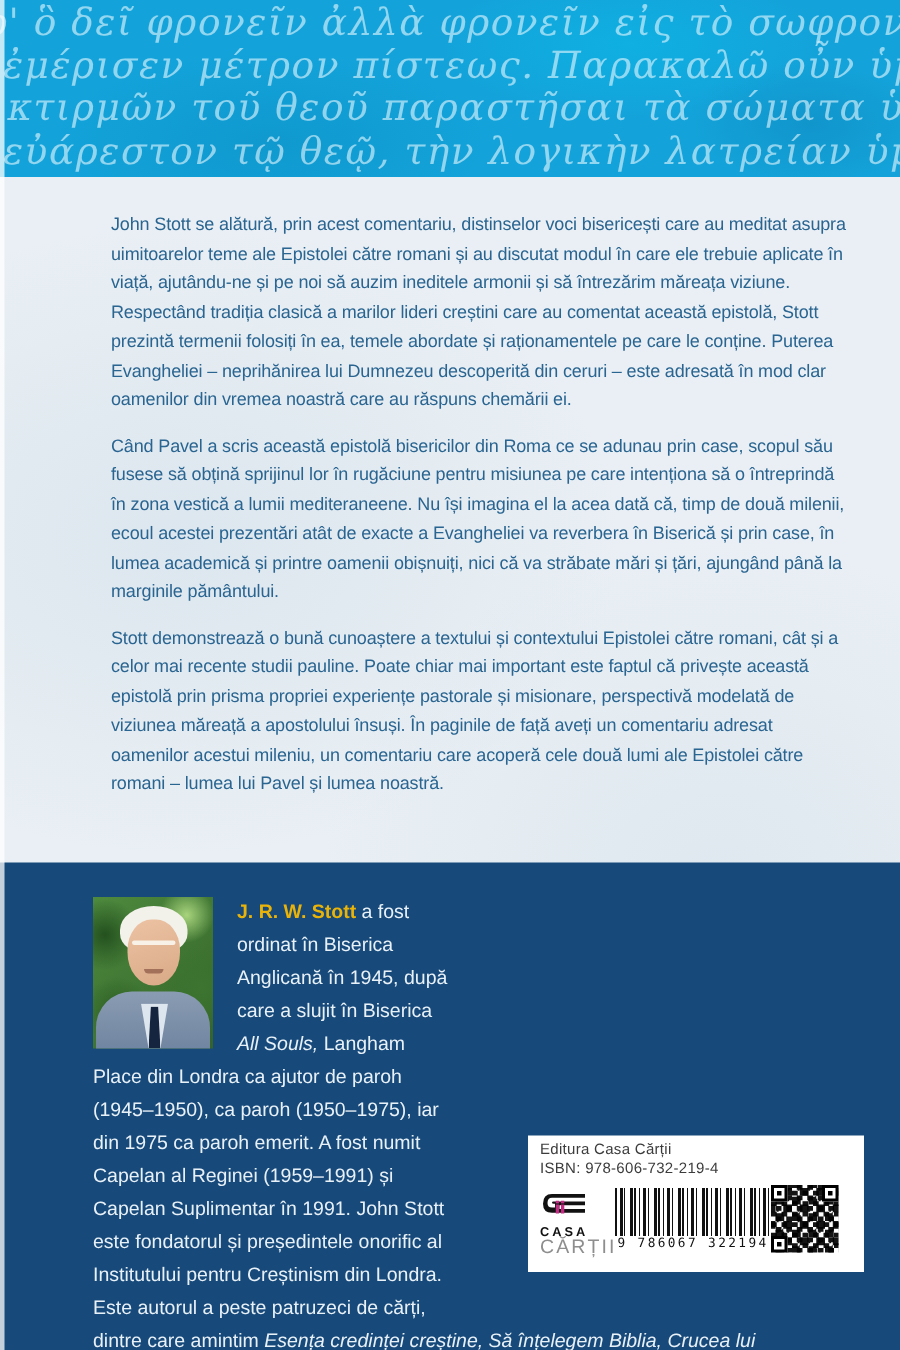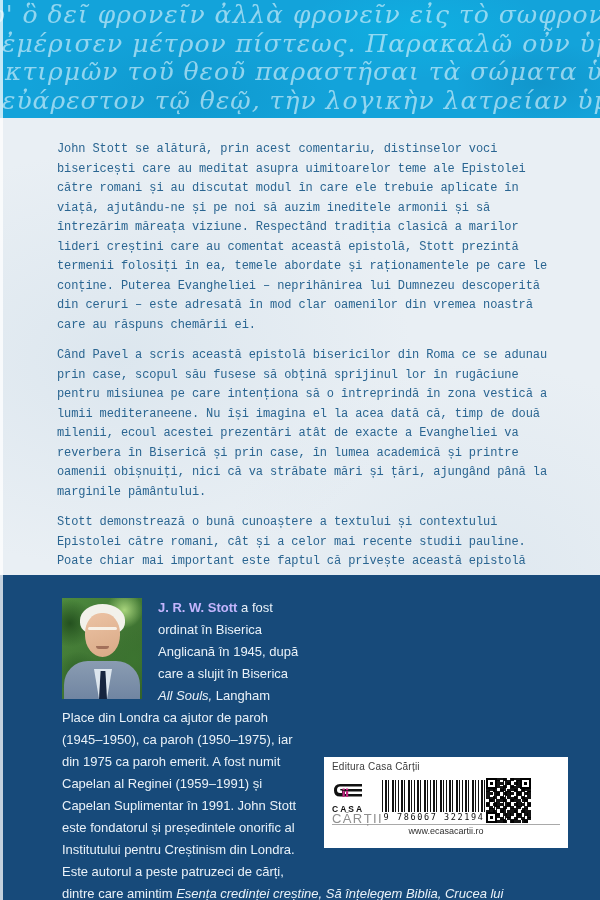--- a/index.html
+++ b/index.html
@@ -29,37 +29,37 @@
     letter-spacing:1px;
     color:rgba(225,246,253,0.62);
   }
   .greek-line:nth-child(1){margin-left:-10px;}
   .greek-line:nth-child(2){margin-left:2px;}
   .greek-line:nth-child(3){margin-left:5px;}
   .greek-line:nth-child(4){margin-left:2px;}
   
   .edge-strip{position:absolute;left:0;top:0;width:3px;height:900px;background:rgba(255,255,255,0.75);z-index:40;}
   
-  .synopsis{position:absolute;left:57px;top:140px;width:490px;font-family:Liberation Mono, monospace;}
+  .synopsis{position:absolute;left:74px;top:140px;width:490px;}
   .synopsis p{
     margin:0 0 11px 0;
     font-size:12px;line-height:19.5px;letter-spacing:-0.1px;
     color:#2a6591;
   }
   
   .author-band{
     position:absolute;left:0;top:575px;width:600px;height:325px;
     background:#174a7a;
     box-sizing:border-box;
     padding:22px 55px 0 62px;
   }
   .bio-text{
     margin:0;font-size:13px;line-height:22px;color:#e9f1f8;
   }
-  .seg-bold{font-weight:bold;color:#c4b5fd;}
+  .seg-bold{font-weight:bold;color:#eab308;}
   .seg-italic{font-style:italic;text-align:right;}
   .isbn-spacer{float:right;clear:right;width:242px;height:112px;margin-top:155px;}
   
   .photo{
     float:left;position:relative;width:80px;height:101px;
     margin:1px 16px 8px 0;overflow:hidden;display:block;
     background:
       radial-gradient(26px 26px at 78% 12%, #a8d47c, transparent 70%),
       radial-gradient(34px 34px at 10% 25%, #24511f, transparent 70%),
       radial-gradient(40px 40px at 90% 60%, #3c7430, transparent 75%),
@@ -68,21 +68,21 @@
   }
   .photo .hair{position:absolute;left:18px;top:6px;width:45px;height:32px;border-radius:50% 50% 42% 42%;background:#f2f1ea;}
   .photo .face{position:absolute;left:23px;top:15px;width:35px;height:44px;border-radius:46% 46% 50% 50%;background:linear-gradient(160deg,#ecc3a4,#d9a986);}
   .photo .brow{position:absolute;left:26px;top:29px;width:29px;height:3px;border-radius:2px;background:rgba(250,250,245,0.85);}
   .photo .mouth{position:absolute;left:34px;top:48px;width:13px;height:3px;border-radius:0 0 6px 6px;background:#a3705a;}
   .photo .suit{position:absolute;left:2px;bottom:-4px;width:76px;height:42px;border-radius:24px 24px 0 0;background:linear-gradient(180deg,#8a9cb2,#6e83a0);}
   .photo .shirt{position:absolute;left:32px;bottom:0;width:18px;height:30px;background:#dde6ee;clip-path:polygon(0 0,100% 0,72% 100%,28% 100%);}
   .photo .tie{position:absolute;left:37px;bottom:0;width:8px;height:28px;background:#16253f;clip-path:polygon(20% 0,80% 0,100% 100%,0 100%);}
   
   .isbn-box{
-    position:absolute;left:324px;top:757px;width:244px;height:91px;
+    position:absolute;left:352px;top:757px;width:224px;height:91px;
     background:#ffffff;z-index:30;box-sizing:border-box;
     padding:4px 8px 0 8px;color:#3c3c3c;
   }
   .pub-line{font-size:10px;line-height:12.5px;letter-spacing:0.2px;}
   .code-row{display:flex;align-items:flex-end;margin-top:2px;height:47px;}
   .logo{width:48px;text-align:left;}
   .logo .casa{font-size:8.5px;font-weight:bold;letter-spacing:2px;color:#111;line-height:9px;margin-top:1px;}
   .logo .cartii{font-size:13px;letter-spacing:1.4px;color:#8e8e8e;line-height:9px;}
   .barcode-wrap{width:104px;margin:1px 0 0 2px;}
   .bars{
@@ -139,20 +139,21 @@
         <span class="shirt"></span>
         <span class="tie"></span>
       </span>
       <span class="isbn-spacer"></span>
       <span><span class="seg-bold">J. R. W. Stott</span><span> a fost ordinat în Biserica Anglicană în 1945, după care a slujit în Biserica </span><span class="seg-italic">All Souls,</span><span> Langham Place din Londra ca ajutor de paroh (1945–1950), ca paroh (1950–1975), iar din 1975 ca paroh emerit. A fost numit Capelan al Reginei (1959–1991) și Capelan Suplimentar în 1991. John Stott este fondatorul și președintele onorific al Institutului pentru Creștinism din Londra. Este autorul a peste patruzeci de cărți, dintre care amintim </span><span class="seg-italic">Esența credinței creștine, Să înțelegem Biblia, Crucea lui Cristos, Creștinul contemporan, Comentariile expozitive</span></span>
     </p>
   </section>
 
   <div class="isbn-box">
     <div class="pub-line">Editura Casa Cărții</div>
+    <div class="pub-line">ISBN: 978-606-732-219-4</div>
     <div class="code-row">
       <div class="logo">
         <svg class="logo-svg" width="38" height="22" viewBox="0 0 38 22">
           <path d="M8 2 H30 V4.5 H8 Q5 4.5 5 8 Q5 11 8 11 H10 V8.5 H9 Q8 8.5 8 7.7 Q8 7 9 7 H30 V9.5 H13 V12 H30 V14.5 H8 Q2 14.5 2 8.5 Q2 2 8 2 Z" fill="#111"></path>
           <rect x="10.5" y="9" width="2.2" height="6" fill="#c42a84"></rect>
           <rect x="14" y="9" width="2.2" height="6" fill="#c42a84"></rect>
           <rect x="10.5" y="6.5" width="2.2" height="1.8" fill="#c42a84"></rect>
           <rect x="14" y="6.5" width="2.2" height="1.8" fill="#c42a84"></rect>
         </svg>
         <div class="casa">CASA</div>
@@ -161,16 +162,15 @@
       <div class="barcode-wrap">
         <div class="bars"></div>
         <div class="digits">9 786067 322194</div>
       </div>
       <div class="qr">
         <span class="finder tl"></span>
         <span class="finder tr"></span>
         <span class="finder bl"></span>
       </div>
     </div>
-    <div class="site">www.ecasacartii.ro</div>
   </div>
 
 </div>
 
 </body></html>

